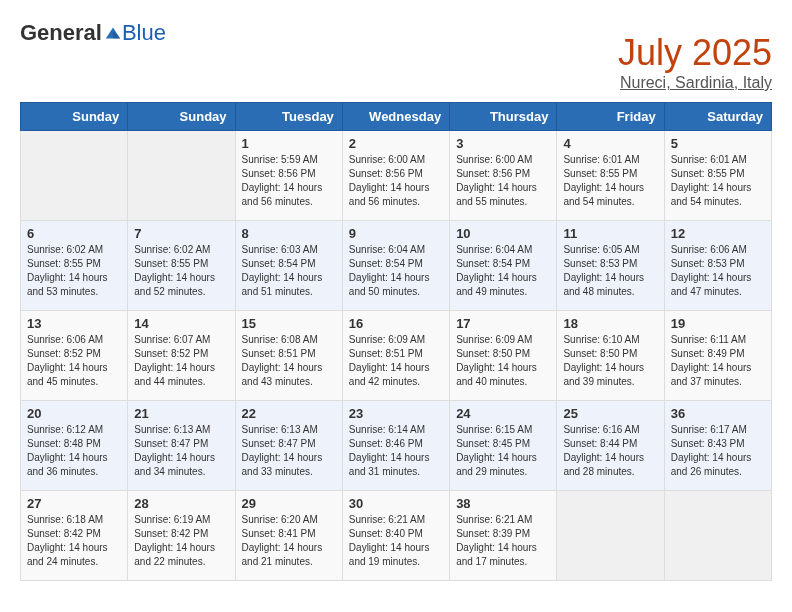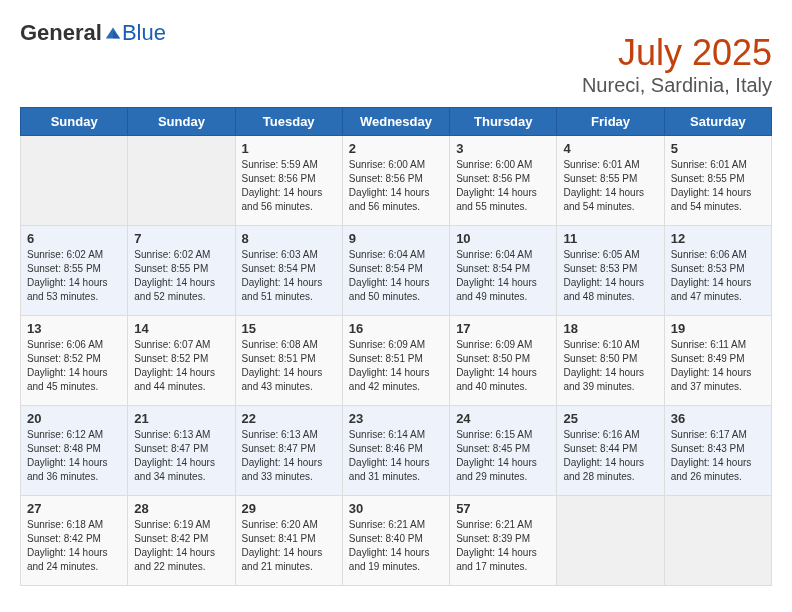--- a/index.html
+++ b/index.html
@@ -43,35 +43,36 @@
     .title-area {
       text-align: right;
     }
     .month-title {
       font-size: 36px;
       font-weight: normal;
       color: #c2410c;
       margin-top: 12px;
     }
     .subtitle {
-      font-size: 20px;
+      font-size: 16px;
       color: #555;
+      text-decoration: underline;
     }
     table {
       width: 100%;
       border-collapse: collapse;
       border: 1px solid #ccc;
     }
     thead tr th {
       background-color: #2a6db5;
       color: #fff;
       font-size: 13px;
       font-weight: bold;
       padding: 6px 8px;
-      text-align: center;
+      text-align: right;
       border: 1px solid #1e5a9c;
     }
     tbody tr td {
       vertical-align: top;
       padding: 5px 6px;
       font-size: 10.5px;
       color: #333;
       border: 1px solid #ddd;
       width: 14.28%;
       min-height: 80px;
@@ -258,20 +259,20 @@
         </td>
         <td>
           <span class="day-num">29</span>
           <div class="day-info">Sunrise: 6:20 AM<br>Sunset: 8:41 PM<br>Daylight: 14 hours and 21 minutes.</div>
         </td>
         <td>
           <span class="day-num">30</span>
           <div class="day-info">Sunrise: 6:21 AM<br>Sunset: 8:40 PM<br>Daylight: 14 hours and 19 minutes.</div>
         </td>
         <td>
-          <span class="day-num">57</span>
+          <span class="day-num">38</span>
           <div class="day-info">Sunrise: 6:21 AM<br>Sunset: 8:39 PM<br>Daylight: 14 hours and 17 minutes.</div>
         </td>
         <td class="empty-cell"></td>
         <td class="empty-cell"></td>
       </tr>
     </tbody>
 </table>
 
 </body></html>

